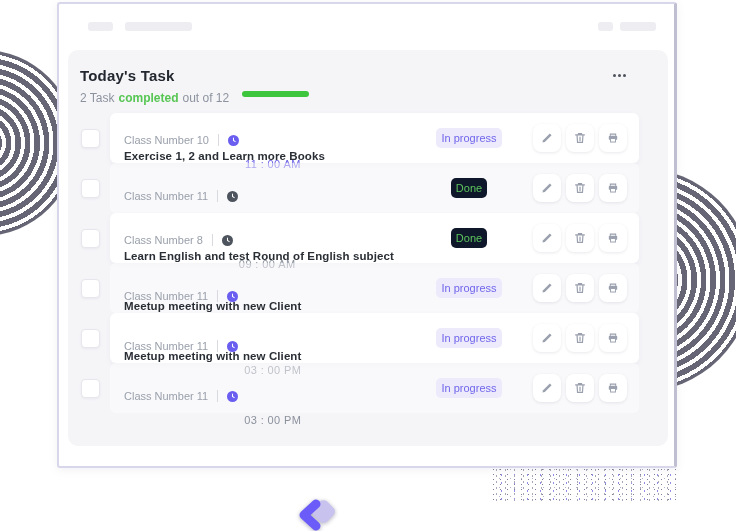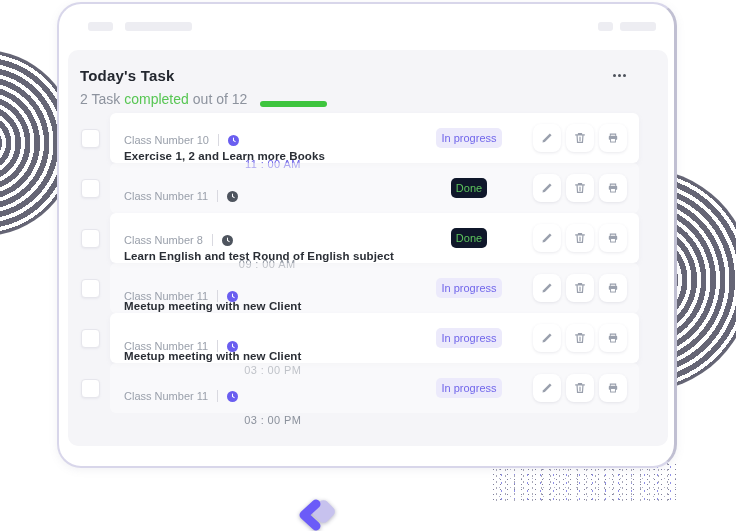--- a/index.html
+++ b/index.html
@@ -29,39 +29,39 @@
   }
   .logo{position:absolute;left:296px;top:498px;width:46px;height:40px;z-index:2;
         filter:drop-shadow(0 1px 2px rgba(80,80,110,.45));}
   .logo .diamond{position:absolute;left:18px;top:4px;width:19px;height:19px;
         background:#c7c2ee;border-radius:5px;transform:rotate(45deg);}
   .logo svg{position:absolute;left:0;top:0;}
   
   .card{
     position:absolute;left:57px;top:2px;width:620px;height:466px;z-index:1;
     background:#ffffff;border:2px solid #d8d6ea;border-right:3px solid #c0bfd2;
-    border-radius:24px;box-sizing:border-box;
+    border-radius:3px;box-sizing:border-box;
     box-shadow:0 2px 8px rgba(120,120,150,.10);
   }
   .sk{position:absolute;height:9px;border-radius:3px;background:#ededf2;}
   .sk1{left:29px;top:18px;width:25px;}
   .sk2{left:66px;top:18px;width:67px;}
   .sk3{left:539px;top:18px;width:15px;}
   .sk4{left:561px;top:18px;width:36px;}
   
   .panel{
     position:absolute;left:9px;top:46px;width:600px;height:396px;
     background:#f5f5f8;border-radius:10px;
   }
   .ph{position:relative;padding:17px 16px 0 12px;}
   .ptitle{font-size:15px;font-weight:bold;color:#23272f;letter-spacing:.2px;}
   .dots{position:absolute;right:42px;top:24px;display:flex;gap:2px;cursor:pointer;}
   .dots i{width:3px;height:3px;border-radius:50%;background:#4d525b;display:block;}
-  .summary{margin:7px 0 0 12px;font-size:14px;color:#8d939e;display:flex;align-items:flex-end;}
-  .summary .grn{color:#57c653;margin:0 4px;}
+  .summary{margin:7px 0 0 12px;font-size:12px;color:#8d939e;display:flex;align-items:flex-start;}
+  .summary .grn{color:#57c653;margin:0 4px;font-weight:bold;}
   .pbar{display:inline-block;width:67px;height:6px;border-radius:3px;background:#3ec53e;margin-left:13px;}
   
   .rows{position:absolute;left:0;top:63px;width:100%;}
   .trow{height:50px;display:flex;align-items:center;padding-left:13px;box-sizing:border-box;}
   .cb{width:17px;height:17px;border-radius:4px;background:#ffffff;border:1px solid #e6e6ec;
       box-shadow:0 1px 2px rgba(150,150,170,.12);cursor:pointer;flex:0 0 auto;}
   .rowcard{margin-left:10px;width:529px;height:50px;display:flex;align-items:center;
       border-radius:6px;box-sizing:border-box;padding:0 12px 0 14px;}
   .rowcard.white{background:#ffffff;box-shadow:0 2px 5px rgba(140,140,165,.08);}
   .rowcard.alt{background:rgba(255,255,255,.45);}

